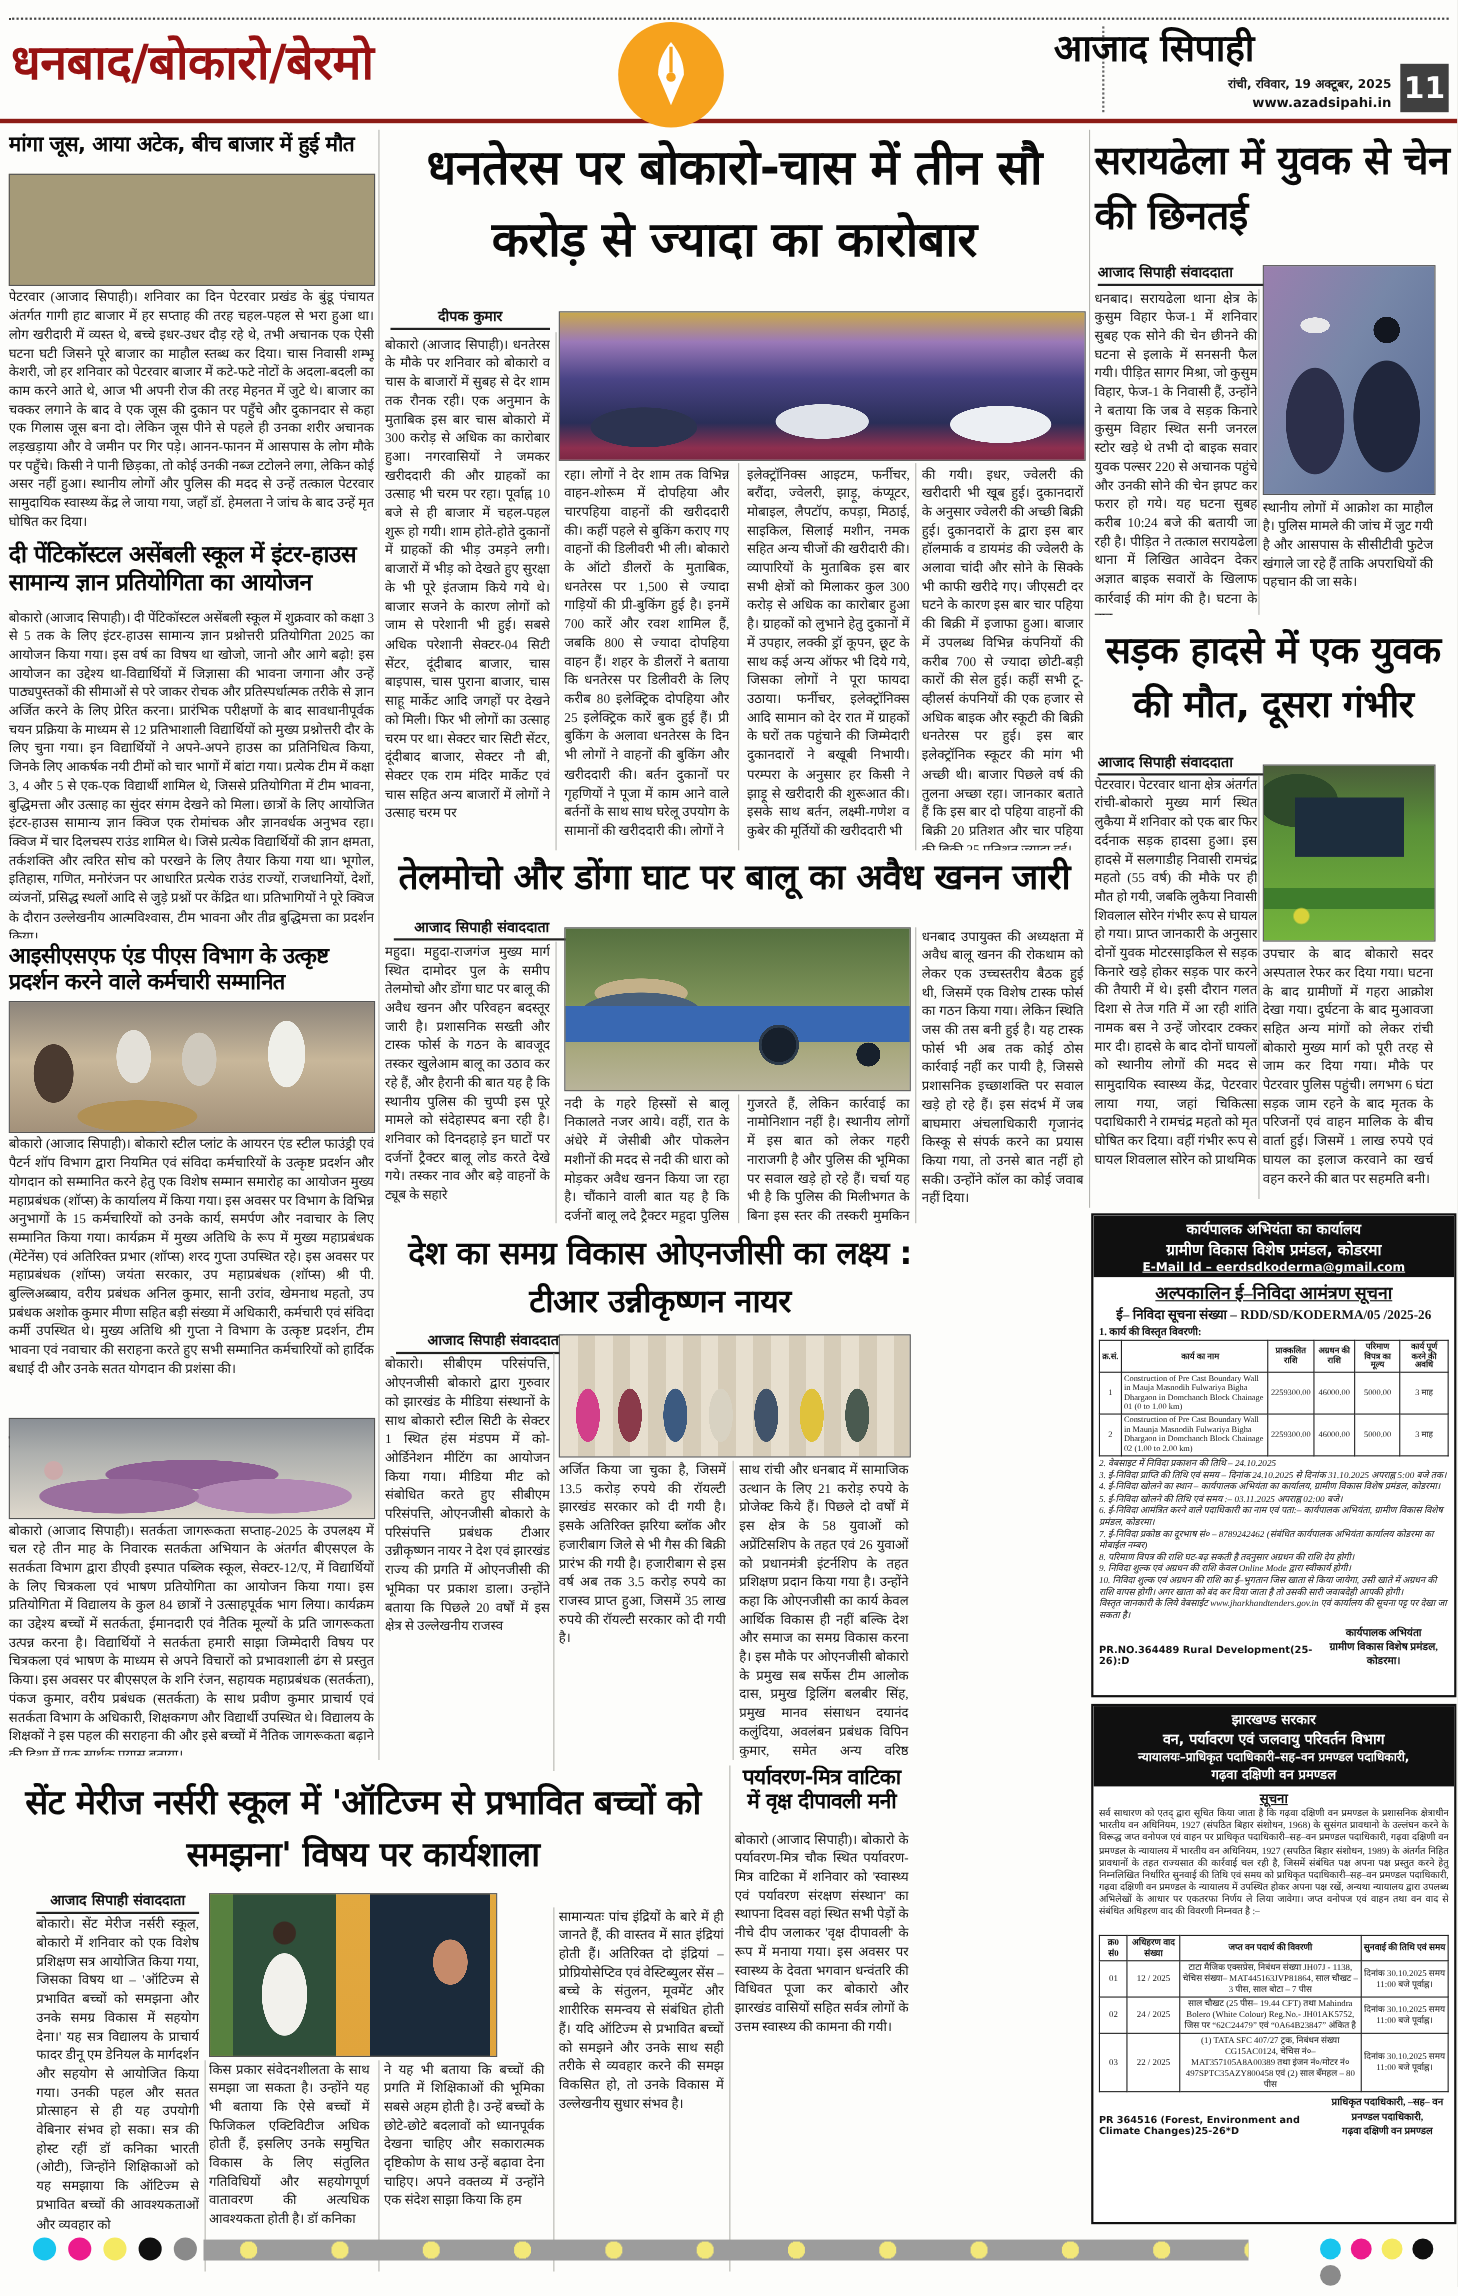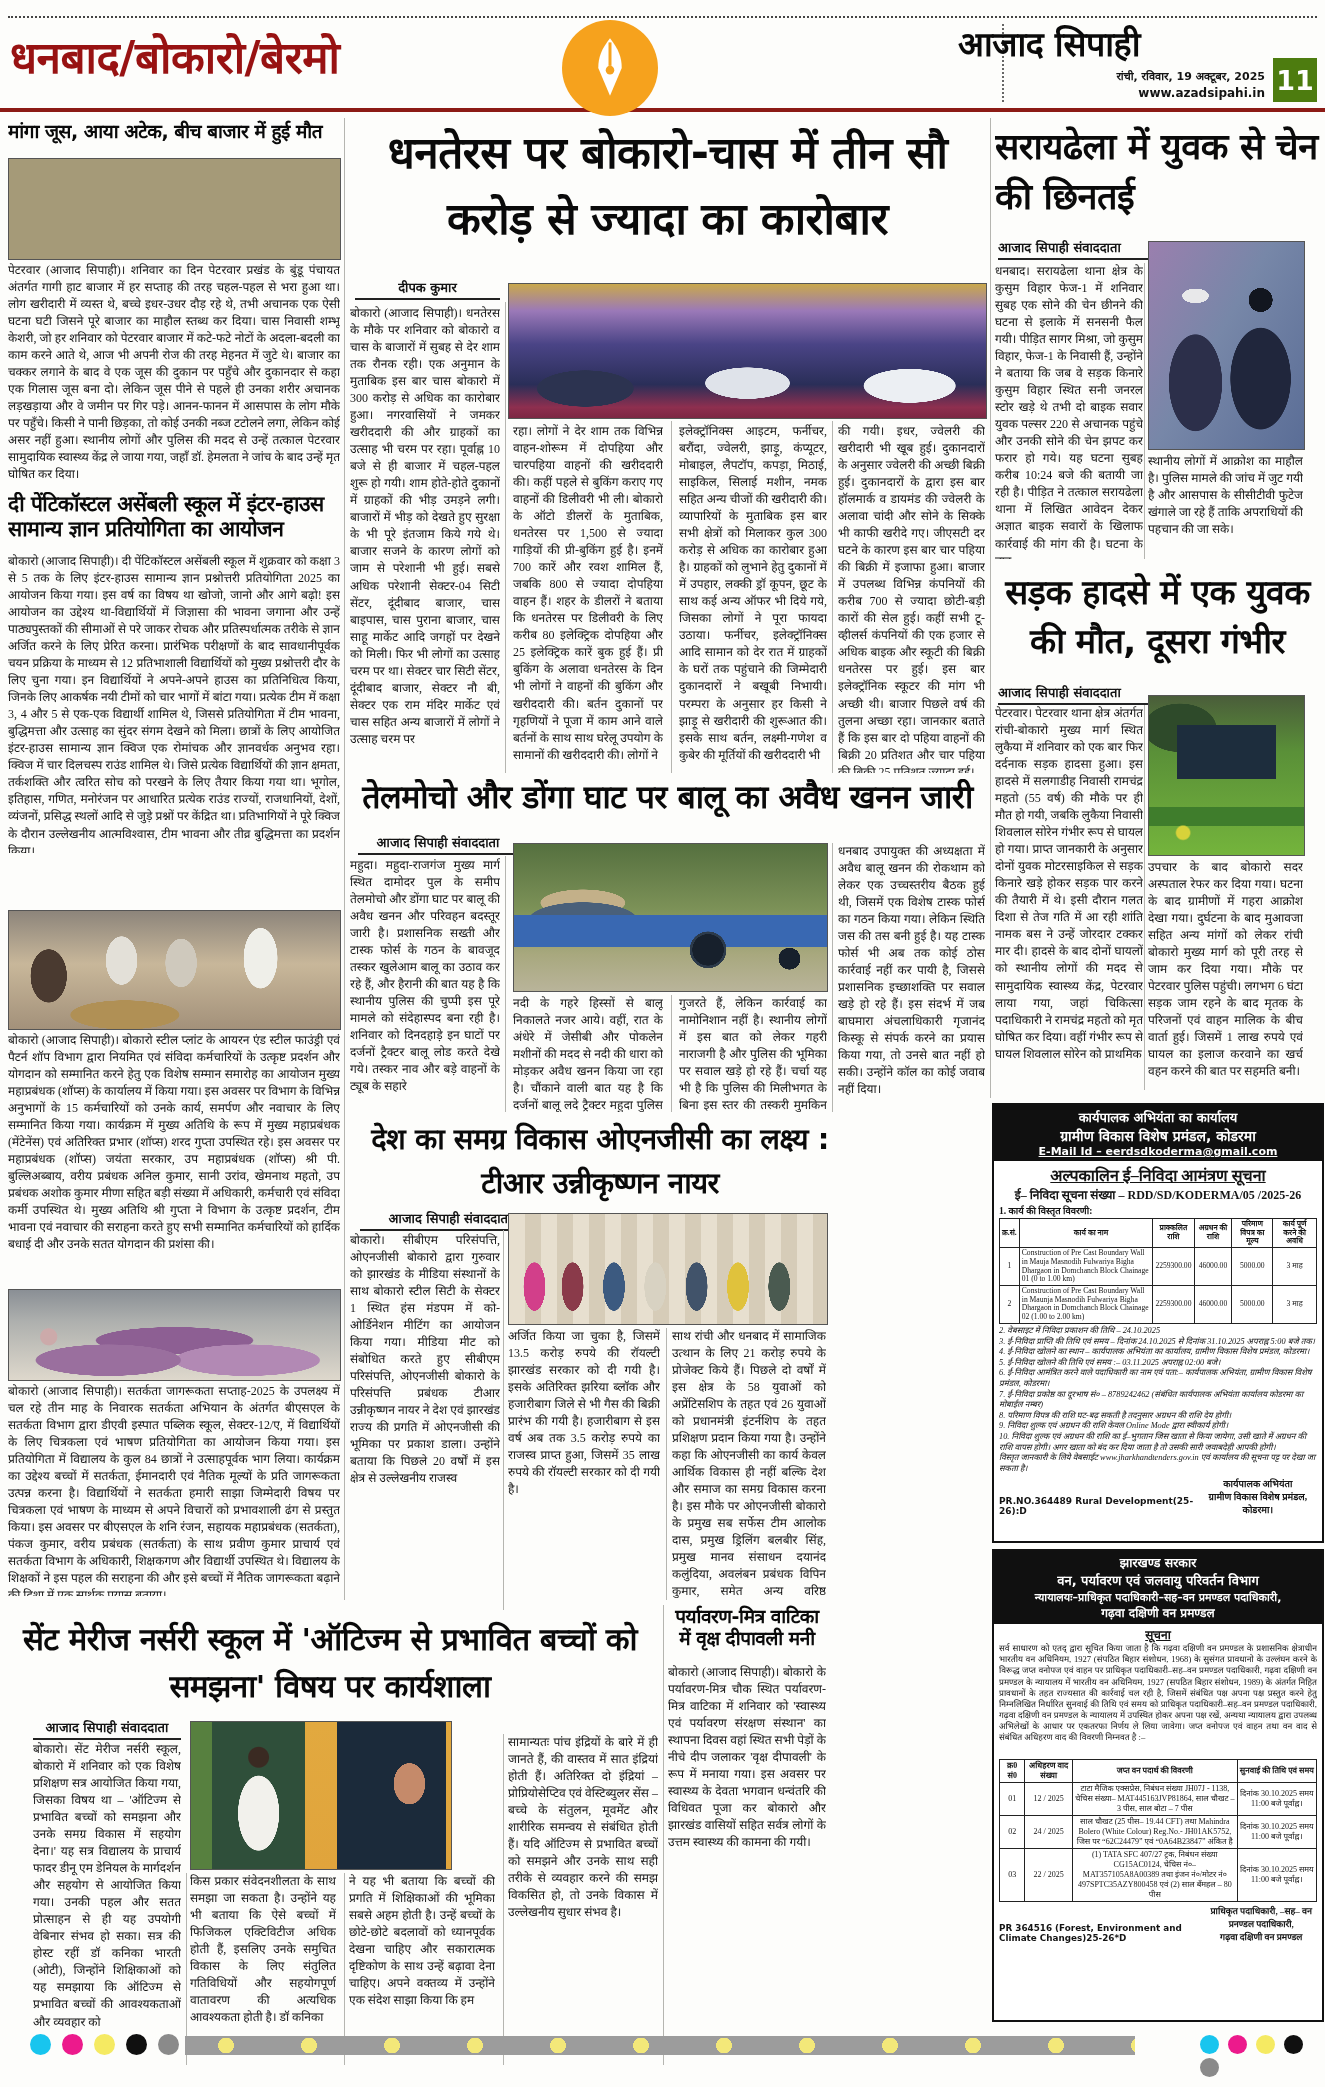--- a/index.html
+++ b/index.html
@@ -101,32 +101,33 @@
         <path fill="#ffffff" d="M12 1 C8 6 6.5 10 6.5 15 L12 28 L17.5 15 C17.5 10 16 6 12 1 Z"></path>
         <line x1="12" y1="3" x2="12" y2="14" stroke="#F6A21D" stroke-width="1.4"></line>
         <circle cx="12" cy="16" r="2" fill="#F6A21D"></circle>
       </svg>
     </span>
   </div>
   <div class="abs" style="left:1002px;top:24px;height:78px;border-left:2px dotted #666;"></div>
   <div class="abs hl" style="left:958px;top:24px;width:255px;font-size:34px;white-space:nowrap;">आजाद सिपाही</div>
   <div class="abs" style="left:1015px;top:68px;width:250px;font-size:11px;font-weight:700;text-align:right;font-family:'DejaVu Sans','Liberation Sans',sans-serif;">रांची, रविवार, 19 अक्टूबर, 2025</div>
   <div class="abs" style="left:1015px;top:86px;width:250px;font-size:12px;font-weight:700;text-align:right;font-family:'DejaVu Sans','Liberation Sans',sans-serif;">www.azadsipahi.in</div>
-  <div class="abs" style="left:1273px;top:58px;width:44px;height:44px;background:#4d7c0f;color:#fff;font-weight:800;font-size:27px;display:flex;align-items:center;justify-content:center;font-family:'DejaVu Sans','Liberation Sans',sans-serif;z-index:4;">11</div>
+  <div class="abs" style="left:1273px;top:58px;width:44px;height:44px;background:#404040;color:#fff;font-weight:800;font-size:27px;display:flex;align-items:center;justify-content:center;font-family:'DejaVu Sans','Liberation Sans',sans-serif;z-index:4;">11</div>
 
   <div class="vrule" style="left:344px;top:118px;height:1482px;"></div>
   <div class="vrule" style="left:990px;top:118px;height:980px;"></div>
 
   <div class="abs hl" style="left:8px;top:120px;width:333px;height:36px;font-size:19px;">मांगा जूस, आया अटेक, बीच बाजार में हुई मौत</div>
   <div class="photo ph-crowd" style="left:8px;top:158px;width:331px;height:100px;"></div>
   <div class="abs bt" style="left:8px;top:262px;width:332px;height:227px;">पेटरवार (आजाद सिपाही)। शनिवार का दिन पेटरवार प्रखंड के बुंडू पंचायत अंतर्गत गागी हाट बाजार में हर सप्ताह की तरह चहल-पहल से भरा हुआ था। लोग खरीदारी में व्यस्त थे, बच्चे इधर-उधर दौड़ रहे थे, तभी अचानक एक ऐसी घटना घटी जिसने पूरे बाजार का माहौल स्तब्ध कर दिया। चास निवासी शम्भू केशरी, जो हर शनिवार को पेटरवार बाजार में कटे-फटे नोटों के अदला-बदली का काम करने आते थे, आज भी अपनी रोज की तरह मेहनत में जुटे थे। बाजार का चक्कर लगाने के बाद वे एक जूस की दुकान पर पहुँचे और दुकानदार से कहा एक गिलास जूस बना दो। लेकिन जूस पीने से पहले ही उनका शरीर अचानक लड़खड़ाया और वे जमीन पर गिर पड़े। आनन-फानन में आसपास के लोग मौके पर पहुँचे। किसी ने पानी छिड़का, तो कोई उनकी नब्ज टटोलने लगा, लेकिन कोई असर नहीं हुआ। स्थानीय लोगों और पुलिस की मदद से उन्हें तत्काल पेटरवार सामुदायिक स्वास्थ्य केंद्र ले जाया गया, जहाँ डॉ. हेमलता ने जांच के बाद उन्हें मृत घोषित कर दिया।</div>
 
   <div class="abs hl" style="left:8px;top:492px;width:333px;height:58px;font-size:21px;">दी पेंटिकॉस्टल असेंबली स्कूल में इंटर-हाउस सामान्य ज्ञान प्रतियोगिता का आयोजन</div>
   <div class="abs bt" style="left:8px;top:553px;width:332px;height:300px;">बोकारो (आजाद सिपाही)। दी पेंटिकॉस्टल असेंबली स्कूल में शुक्रवार को कक्षा 3 से 5 तक के लिए इंटर-हाउस सामान्य ज्ञान प्रश्नोत्तरी प्रतियोगिता 2025 का आयोजन किया गया। इस वर्ष का विषय था खोजो, जानो और आगे बढ़ो! इस आयोजन का उद्देश्य था-विद्यार्थियों में जिज्ञासा की भावना जगाना और उन्हें पाठ्यपुस्तकों की सीमाओं से परे जाकर रोचक और प्रतिस्पर्धात्मक तरीके से ज्ञान अर्जित करने के लिए प्रेरित करना। प्रारंभिक परीक्षणों के बाद सावधानीपूर्वक चयन प्रक्रिया के माध्यम से 12 प्रतिभाशाली विद्यार्थियों को मुख्य प्रश्नोत्तरी दौर के लिए चुना गया। इन विद्यार्थियों ने अपने-अपने हाउस का प्रतिनिधित्व किया, जिनके लिए आकर्षक नयी टीमों को चार भागों में बांटा गया। प्रत्येक टीम में कक्षा 3, 4 और 5 से एक-एक विद्यार्थी शामिल थे, जिससे प्रतियोगिता में टीम भावना, बुद्धिमत्ता और उत्साह का सुंदर संगम देखने को मिला। छात्रों के लिए आयोजित इंटर-हाउस सामान्य ज्ञान क्विज एक रोमांचक और ज्ञानवर्धक अनुभव रहा। क्विज में चार दिलचस्प राउंड शामिल थे। जिसे प्रत्येक विद्यार्थियों की ज्ञान क्षमता, तर्कशक्ति और त्वरित सोच को परखने के लिए तैयार किया गया था। भूगोल, इतिहास, गणित, मनोरंजन पर आधारित प्रत्येक राउंड राज्यों, राजधानियों, देशों, व्यंजनों, प्रसिद्ध स्थलों आदि से जुड़े प्रश्नों पर केंद्रित था। प्रतिभागियों ने पूरे क्विज के दौरान उल्लेखनीय आत्मविश्वास, टीम भावना और तीव्र बुद्धिमत्ता का प्रदर्शन किया।</div>
 
+  <div class="abs hl" style="left:8px;top:857px;width:333px;height:50px;font-size:20px;">आइसीएसएफ एंड पीएस विभाग के उत्कृष्ट प्रदर्शन करने वाले कर्मचारी सम्मानित</div>
   <div class="photo ph-meeting" style="left:8px;top:910px;width:331px;height:118px;"></div>
   <div class="abs bt" style="left:8px;top:1032px;width:332px;height:221px;">बोकारो (आजाद सिपाही)। बोकारो स्टील प्लांट के आयरन एंड स्टील फाउंड्री एवं पैटर्न शॉप विभाग द्वारा नियमित एवं संविदा कर्मचारियों के उत्कृष्ट प्रदर्शन और योगदान को सम्मानित करने हेतु एक विशेष सम्मान समारोह का आयोजन मुख्य महाप्रबंधक (शॉप्स) के कार्यालय में किया गया। इस अवसर पर विभाग के विभिन्न अनुभागों के 15 कर्मचारियों को उनके कार्य, समर्पण और नवाचार के लिए सम्मानित किया गया। कार्यक्रम में मुख्य अतिथि के रूप में मुख्य महाप्रबंधक (मेंटेनेंस) एवं अतिरिक्त प्रभार (शॉप्स) शरद गुप्ता उपस्थित रहे। इस अवसर पर महाप्रबंधक (शॉप्स) जयंता सरकार, उप महाप्रबंधक (शॉप्स) श्री पी. बुल्लिअब्बाय, वरीय प्रबंधक अनिल कुमार, सानी उरांव, खेमनाथ महतो, उप प्रबंधक अशोक कुमार मीणा सहित बड़ी संख्या में अधिकारी, कर्मचारी एवं संविदा कर्मी उपस्थित थे। मुख्य अतिथि श्री गुप्ता ने विभाग के उत्कृष्ट प्रदर्शन, टीम भावना एवं नवाचार की सराहना करते हुए सभी सम्मानित कर्मचारियों को हार्दिक बधाई दी और उनके सतत योगदान की प्रशंसा की।</div>
 
   <div class="abs hl" style="left:8px;top:1257px;width:333px;height:29px;font-size:18px;margin-top:44px;">डीएवी इस्पात में चित्रकला और भाषण प्रतियोगिता</div>
   <div class="photo ph-school" style="left:8px;top:1289px;width:331px;height:90px;"></div>
   <div class="abs bt" style="left:8px;top:1383px;width:332px;height:213px;">बोकारो (आजाद सिपाही)। सतर्कता जागरूकता सप्ताह-2025 के उपलक्ष्य में चल रहे तीन माह के निवारक सतर्कता अभियान के अंतर्गत बीएसएल के सतर्कता विभाग द्वारा डीएवी इस्पात पब्लिक स्कूल, सेक्टर-12/ए, में विद्यार्थियों के लिए चित्रकला एवं भाषण प्रतियोगिता का आयोजन किया गया। इस प्रतियोगिता में विद्यालय के कुल 84 छात्रों ने उत्साहपूर्वक भाग लिया। कार्यक्रम का उद्देश्य बच्चों में सतर्कता, ईमानदारी एवं नैतिक मूल्यों के प्रति जागरूकता उत्पन्न करना है। विद्यार्थियों ने सतर्कता हमारी साझा जिम्मेदारी विषय पर चित्रकला एवं भाषण के माध्यम से अपने विचारों को प्रभावशाली ढंग से प्रस्तुत किया। इस अवसर पर बीएसएल के शनि रंजन, सहायक महाप्रबंधक (सतर्कता), पंकज कुमार, वरीय प्रबंधक (सतर्कता) के साथ प्रवीण कुमार प्राचार्य एवं सतर्कता विभाग के अधिकारी, शिक्षकगण और विद्यार्थी उपस्थित थे। विद्यालय के शिक्षकों ने इस पहल की सराहना की और इसे बच्चों में नैतिक जागरूकता बढ़ाने की दिशा में एक सार्थक प्रयास बताया।</div>
 
   <div class="abs hl center" style="left:350px;top:120px;width:635px;height:138px;font-size:44px;line-height:1.5;">धनतेरस पर बोकारो-चास में तीन सौ करोड़ से ज्यादा का कारोबार</div>
   <div class="abs by" style="left:355px;top:278px;width:145px;">दीपक कुमार</div>
   <div class="photo ph-cars" style="left:508px;top:283px;width:477px;height:134px;"></div>

